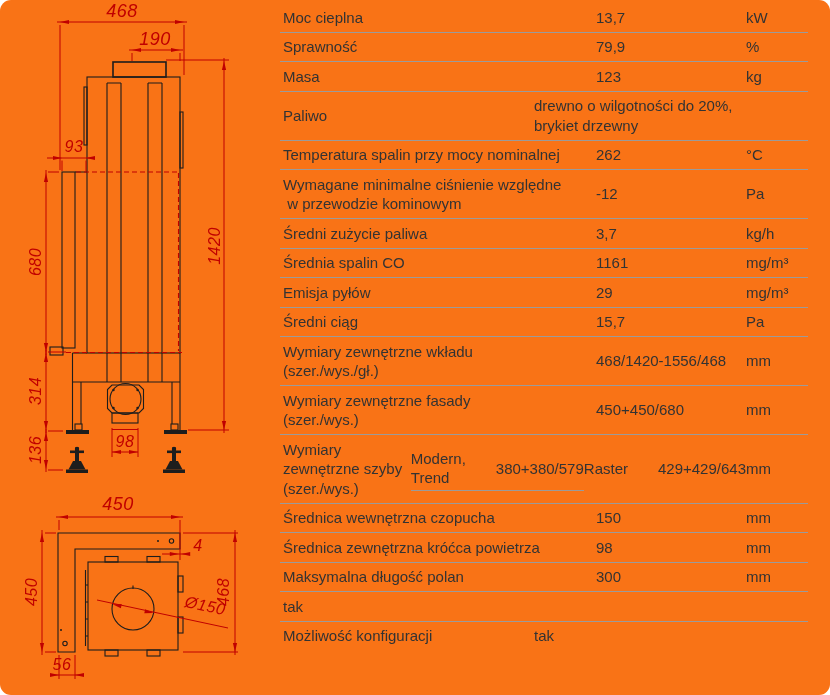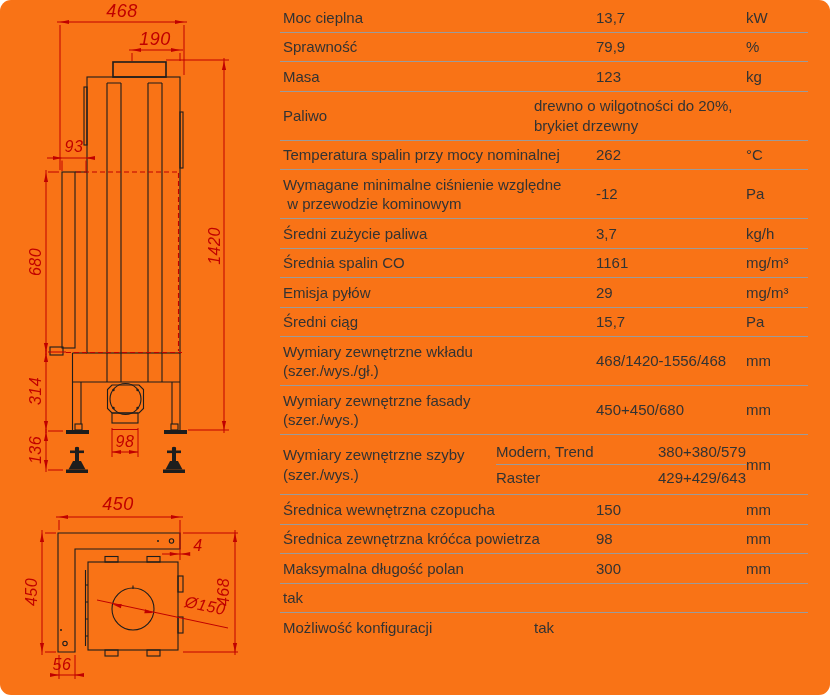--- a/index.html
+++ b/index.html
@@ -19,21 +19,21 @@
   
   .spec{position:absolute;left:280px;top:3px;width:528px;color:#333;
         font-size:15px;line-height:19.5px;}
   .row{display:flex;align-items:center;border-bottom:1px solid #9b9b9b;
        padding:4.5px 0 4.5px 3px;}
   .row:last-child{border-bottom:none;}
   .lab{flex:1 1 auto;padding-right:8px;}
   .val{flex:0 0 150px;text-align:left;white-space:nowrap;}
   .val.wide{flex:0 0 212px;white-space:normal;}
   .unit{flex:0 0 62px;text-align:left;white-space:nowrap;}
-  .subwrap{flex:0 0 250px;display:flex;flex-direction:column;}
+  .subwrap{flex:0 0 250px;display:flex;align-items:center;}
   .subrow{display:flex;align-items:center;padding:2.5px 0;}
   .subrow.first{border-bottom:1px solid #9b9b9b;}
   .subname{flex:1 1 auto;text-align:left;}
   .subval{flex:0 0 118px;text-align:right;white-space:nowrap;}
 </style>
 </head>
 <body>
 
 <div class="canvas">
 

